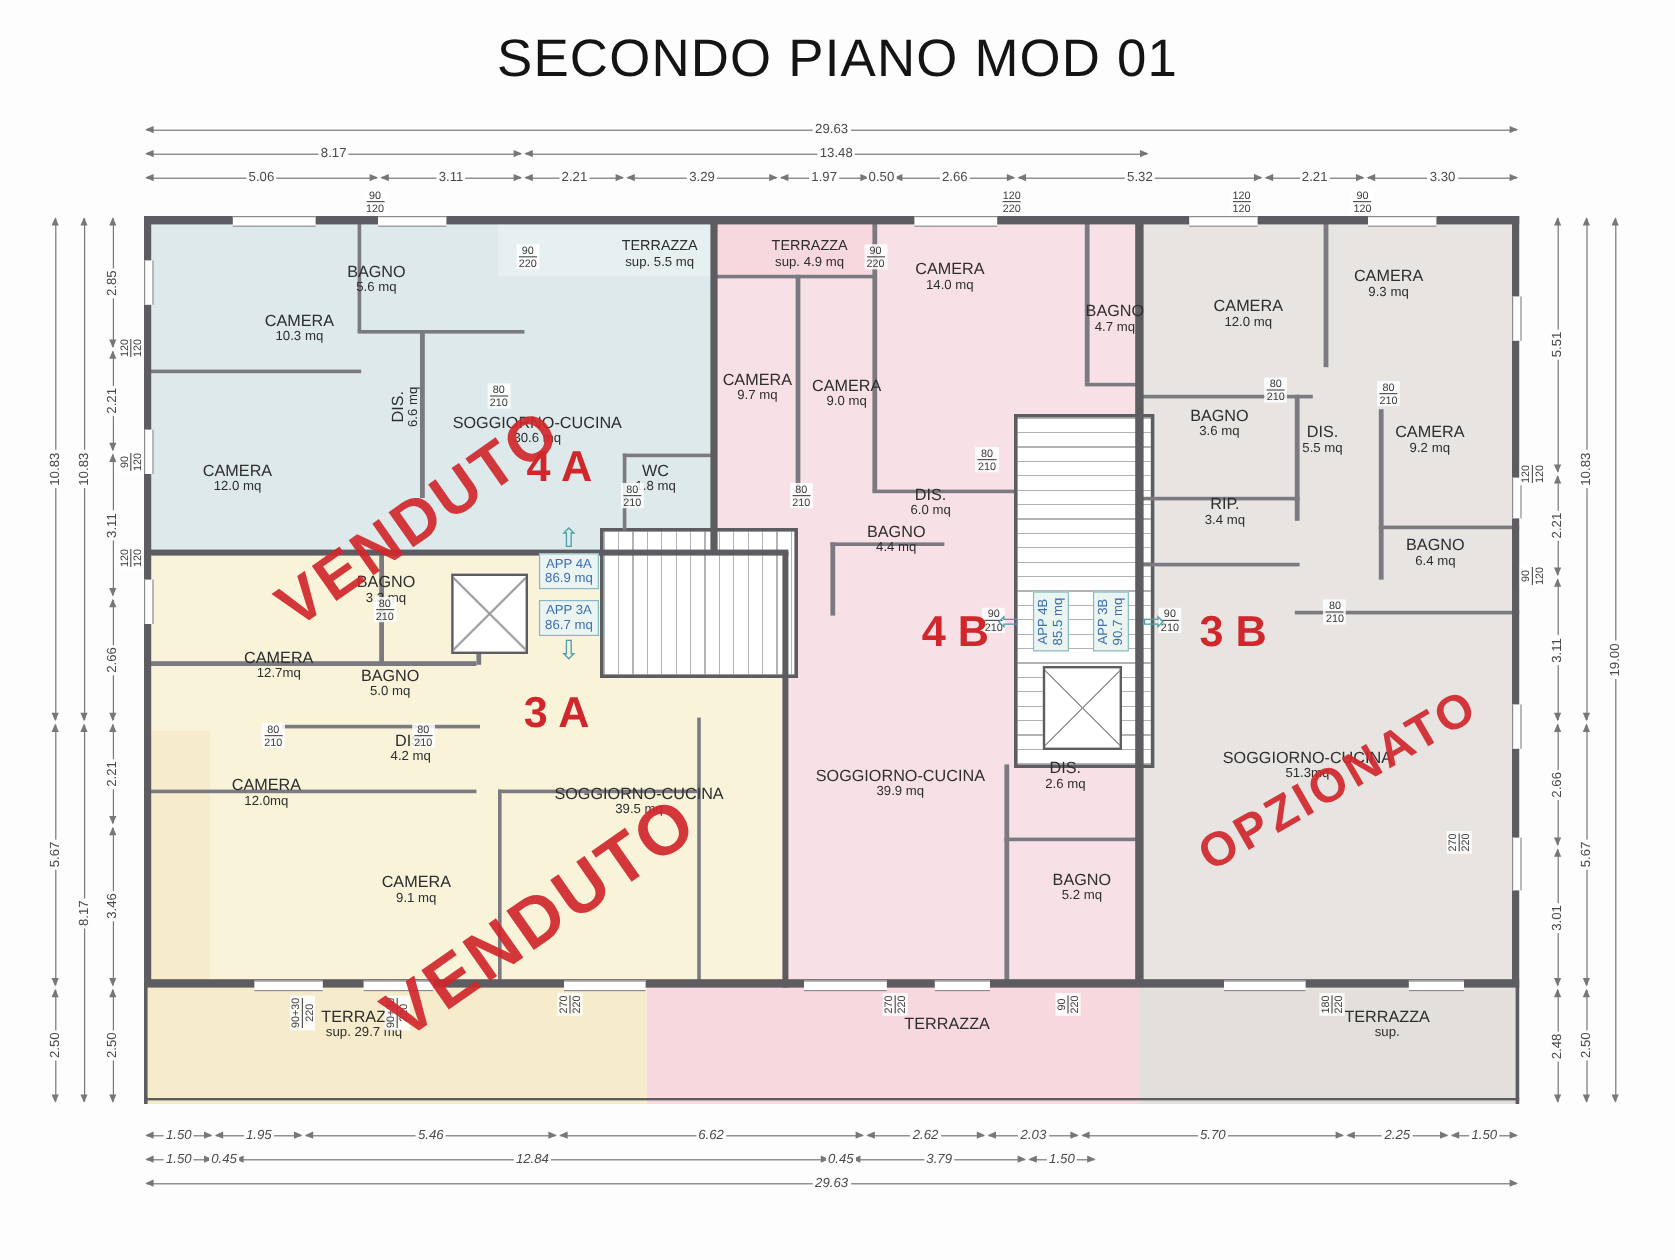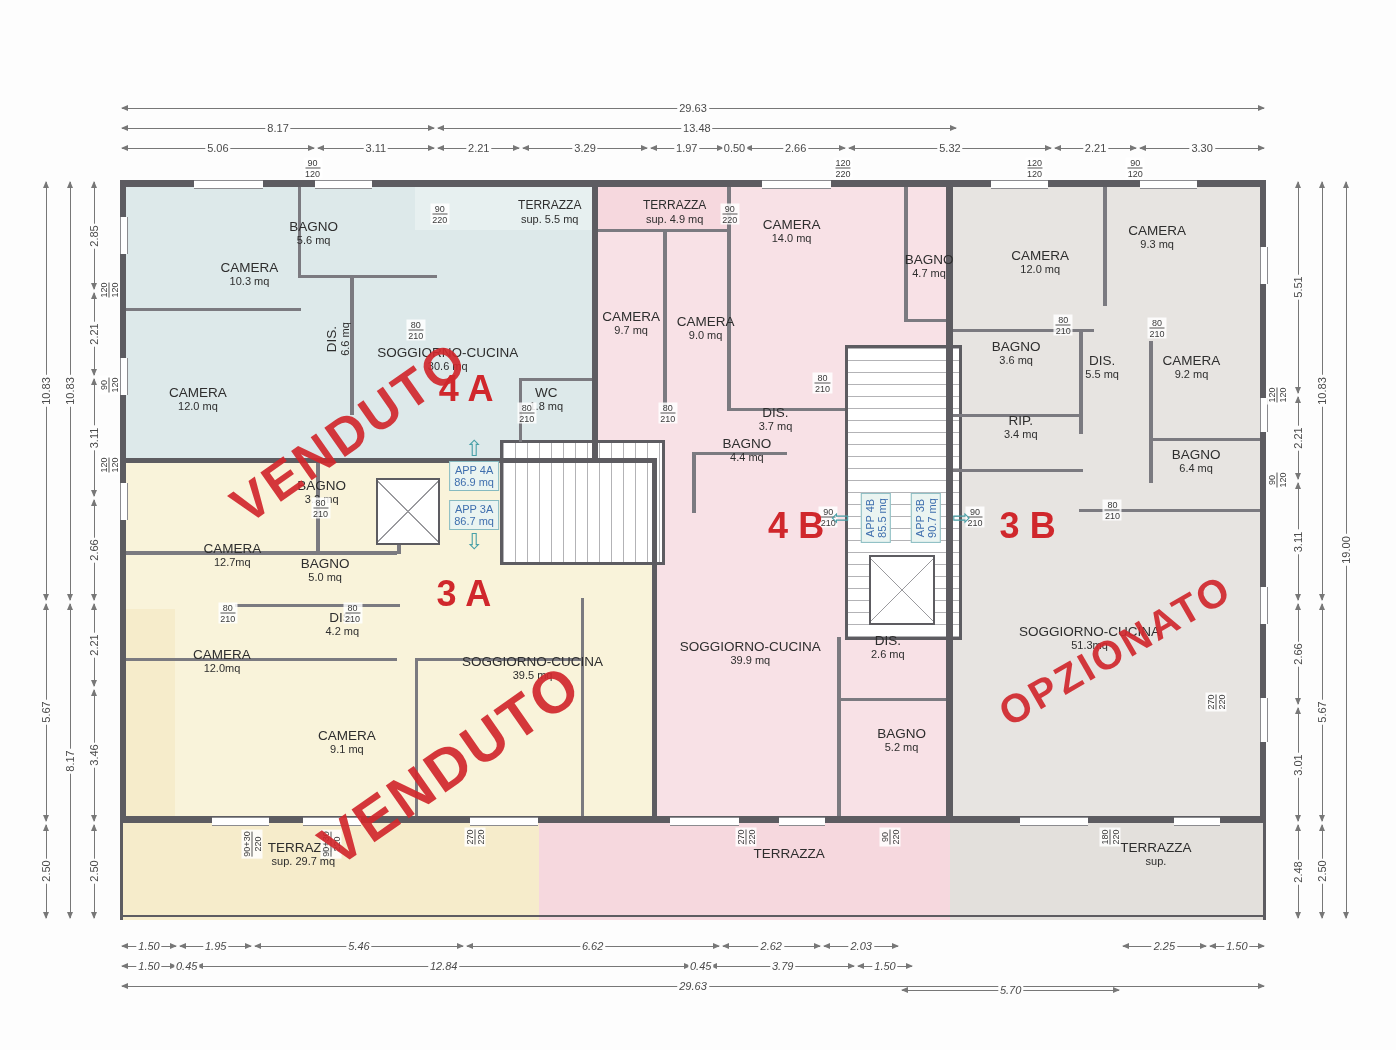--- a/index.html
+++ b/index.html
@@ -61,20 +61,21 @@
                 border:3.5px solid transparent;border-bottom:7px solid #777;border-top:0;}
   .vseg::after{content:"";position:absolute;bottom:1px;left:50%;transform:translateX(-50%);
                border:3.5px solid transparent;border-top:7px solid #777;border-bottom:0;}
   .vlab{position:absolute;left:50%;top:50%;transform:translate(-50%,-50%) rotate(-90deg);
         background:#fdfdfd;padding:0 2px;font-size:11px;color:#4a4a4a;white-space:nowrap;z-index:2;}
 </style>
 </head>
 <body>
 
 <div class="page">
+  <div class="title">SECONDO PIANO MOD 01</div>
   <div class="dims" id="dims-top" style="left:120px;top:98px;width:1146px;">
       <div class="dimrow">
         <div class="dseg" style="width: 100%;">
           <div class="dline"></div>
           <span class="dlab">29.63</span>
         </div>
       </div>
       <div class="dimrow">
         <div class="dseg" style="width: 27.5827%;">
           <div class="dline"></div>
@@ -147,21 +148,21 @@
           <span class="dlab">6.62</span>
         </div>
         <div class="dseg" style="width: 8.84239%;">
           <div class="dline"></div>
           <span class="dlab">2.62</span>
         </div>
         <div class="dseg" style="width: 6.85116%;">
           <div class="dline"></div>
           <span class="dlab">2.03</span>
         </div>
-        <div class="dseg" style="width: 19.2373%; margin-top: 44px;">
+        <div class="dseg" style="width: 19.2373%;">
           <div class="dline"></div>
           <span class="dlab">5.70</span>
         </div>
         <div class="dseg" style="width: 7.59366%;">
           <div class="dline"></div>
           <span class="dlab">2.25</span>
         </div>
         <div class="dseg" style="width: 5.06244%;">
           <div class="dline"></div>
           <span class="dlab">1.50</span>
@@ -456,21 +457,21 @@
       <div class="roomlab" style="left: 44.6%; top: 19.2%;">
         <div class="rn">CAMERA</div>
         <div class="ra">9.7 mq</div>
       </div>
       <div class="roomlab" style="left: 51.1%; top: 19.8%;">
         <div class="rn">CAMERA</div>
         <div class="ra">9.0 mq</div>
       </div>
       <div class="roomlab" style="left: 57.2%; top: 32.2%;">
         <div class="rn">DIS.</div>
-        <div class="ra">3.7 mq</div>
+        <div class="ra">6.0 mq</div>
       </div>
       <div class="roomlab" style="left: 54.7%; top: 36.4%;">
         <div class="rn">BAGNO</div>
         <div class="ra">4.4 mq</div>
       </div>
       <div class="roomlab" style="left: 55%; top: 63.8%;">
         <div class="rn">SOGGIORNO-CUCINA</div>
         <div class="ra">39.9 mq</div>
       </div>
       <div class="roomlab" style="left: 67%; top: 63%;">

